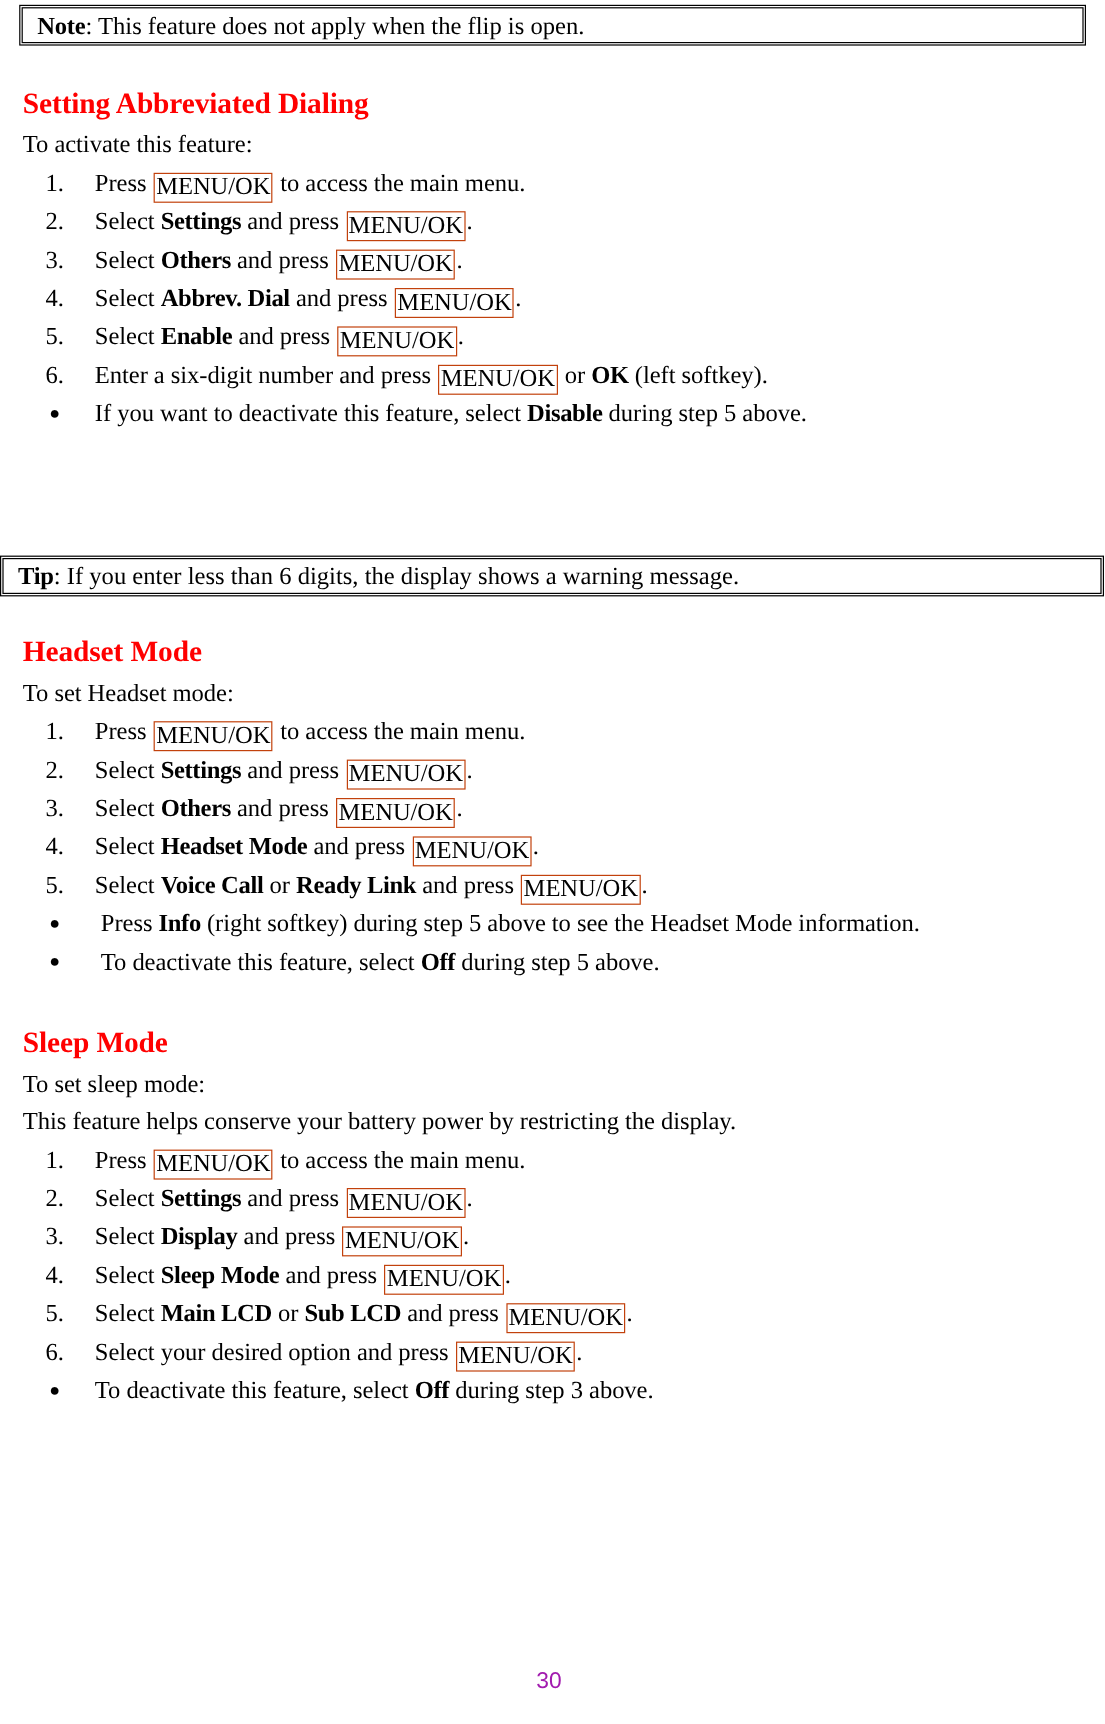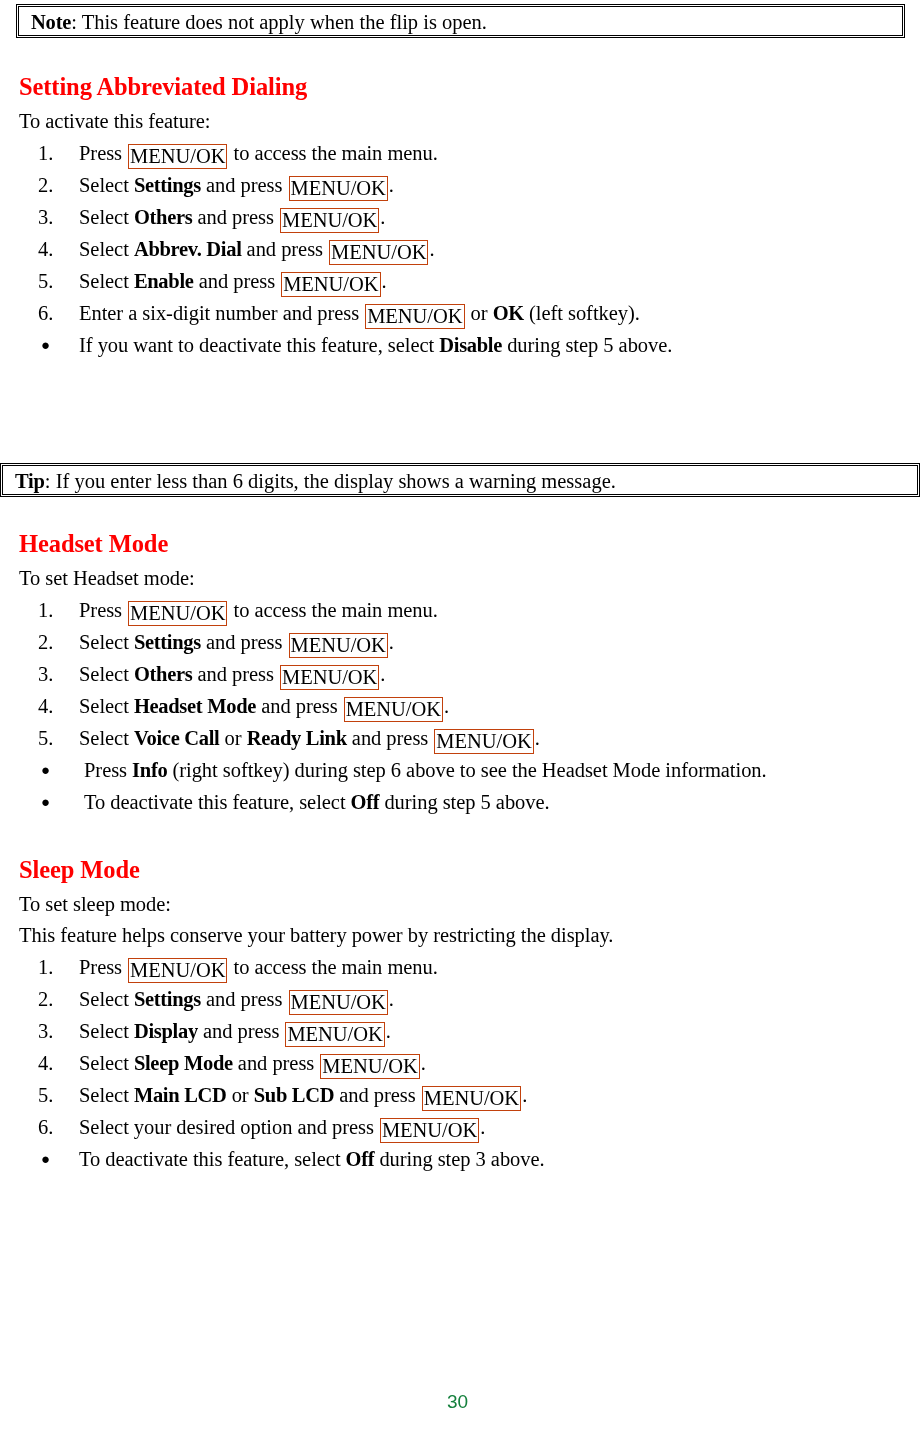--- a/index.html
+++ b/index.html
@@ -126,21 +126,21 @@
 
   
   .page-number {
     position: absolute;
     left: 0;
     right: 6px;
     top: 1391px;
     text-align: center;
     font-family: "Liberation Sans", "DejaVu Sans", sans-serif;
     font-size: 19px;
-    color: #15803d;
+    color: #a21caf;
   }
 </style>
 </head>
 <body>
 
 <div class="page">
 
   <div class="callout callout-note">
     <span class="lead">Note</span><span>:</span><span> This feature does not apply when the flip is open.</span>
   </div>
@@ -196,21 +196,21 @@
       </li>
       <li class="step">
         <span class="marker">4.</span><span>Select </span><b class="ui">Headset Mode</b><span> and press </span><span class="keycap">MENU/OK</span><span>.</span>
       </li>
       <li class="step">
         <span class="marker">5.</span><span>Select </span><b class="ui">Voice Call</b><span> or </span><b class="ui">Ready Link</b><span> and press </span><span class="keycap">MENU/OK</span><span>.</span>
       </li>
     </ol>
     <ul class="bullets">
       <li class="bullet indented">
-        <span class="marker">●</span><span> Press </span><b class="ui">Info</b><span> (right softkey) during step 6 above to see the Headset Mode information.</span>
+        <span class="marker">●</span><span> Press </span><b class="ui">Info</b><span> (right softkey) during step 5 above to see the Headset Mode information.</span>
       </li>
       <li class="bullet indented">
         <span class="marker">●</span><span> To deactivate this feature, select </span><b class="ui">Off</b><span> during step 5 above.</span>
       </li>
     </ul>
   </div>
 
   <div class="block" id="blk-sleep">
     <h2 class="section-title">Sleep Mode</h2>
     <div class="title-gap"></div>

